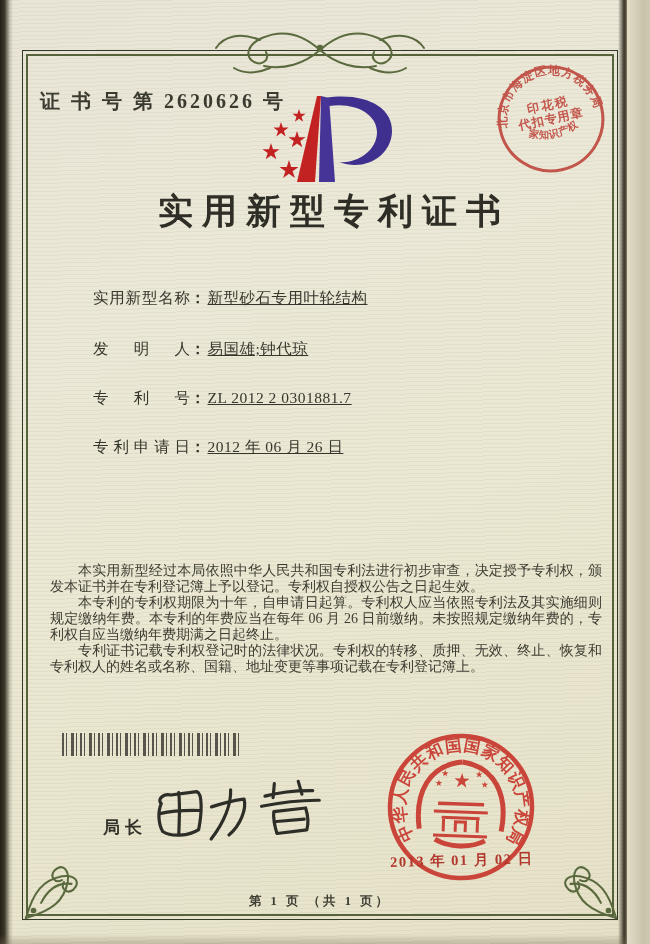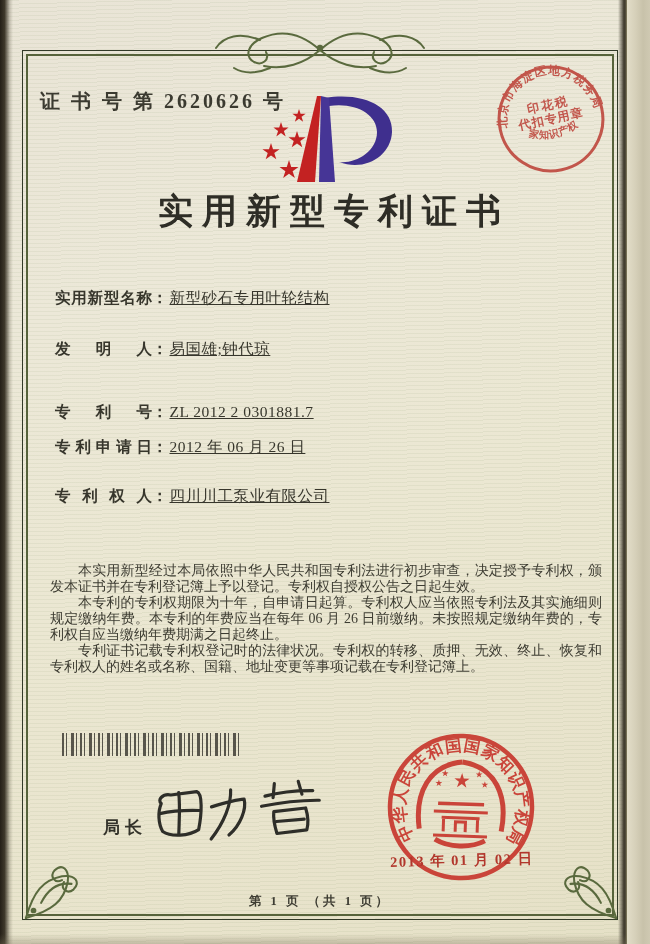--- a/index.html
+++ b/index.html
@@ -36,21 +36,21 @@
 
   .logo{ position:absolute; left:243px; top:90px; }
 
   .stamp-tax{ position:absolute; left:490px; top:58px; transform:rotate(-12deg); opacity:0.92; }
 
   .title{ position:absolute; left:0; top:188px; width:640px; text-align:center;
     font-size:35px; font-weight:700; letter-spacing:9px; color:#2e2d26;padding-left:28px; }
 
   .field-row{ position:absolute; left:55px; font-size:15.5px; color:#37362c; white-space:nowrap; }
   .field-label{ display:inline-block; width:97px; text-align:justify; text-align-last:justify;
-    font-weight:700; vertical-align:top; }
+    font-weight:400; vertical-align:top;margin-left:38px; }
   .field-colon{ font-weight:600; margin-right:2px; }
   .field-value{ letter-spacing:0.5px;text-decoration:underline; }
 
   .body-text{ position:absolute; left:50px; top:563px; width:552px; font-size:14px;
     line-height:16px; color:#3d3c32; text-align:justify; }
   .body-text p{ text-indent:2em; }
 
   .barcode{ position:absolute; left:62px; top:733px; width:178px; height:23px;
     background:repeating-linear-gradient(90deg,
       #44423a 0 2px, transparent 2px 4px,
@@ -151,28 +151,25 @@
   </svg>
 
   <h1 class="title">实用新型专利证书</h1>
 
   <div class="field-row" style="top:288px;">
     <span class="field-label">实用新型名称</span><span class="field-colon">：</span><span class="field-value">新型砂石专用叶轮结构</span>
   </div>
   <div class="field-row" style="top:339px;">
     <span class="field-label">发明人</span><span class="field-colon">：</span><span class="field-value">易国雄;钟代琼</span>
   </div>
-  <div class="field-row" style="top:402px;">
+  <div class="field-row" style="top:388px;">
     <span class="field-label">专利号</span><span class="field-colon">：</span><span class="field-value">ZL 2012 2 0301881.7</span>
   </div>
   <div class="field-row" style="top:437px;">
     <span class="field-label">专利申请日</span><span class="field-colon">：</span><span class="field-value">2012 年 06 月 26 日</span>
-  </div>
-  <div class="field-row" style="top:486px;">
-    <span class="field-label">专利权人</span><span class="field-colon">：</span><span class="field-value">四川川工泵业有限公司</span>
   </div>
 
   <div class="body-text">
     <p>本实用新型经过本局依照中华人民共和国专利法进行初步审查，决定授予专利权，颁发本证书并在专利登记簿上予以登记。专利权自授权公告之日起生效。</p>
     <p>本专利的专利权期限为十年，自申请日起算。专利权人应当依照专利法及其实施细则规定缴纳年费。本专利的年费应当在每年 06 月 26 日前缴纳。未按照规定缴纳年费的，专利权自应当缴纳年费期满之日起终止。</p>
     <p>专利证书记载专利权登记时的法律状况。专利权的转移、质押、无效、终止、恢复和专利权人的姓名或名称、国籍、地址变更等事项记载在专利登记簿上。</p>
   </div>
 
   <div class="barcode"></div>
 

